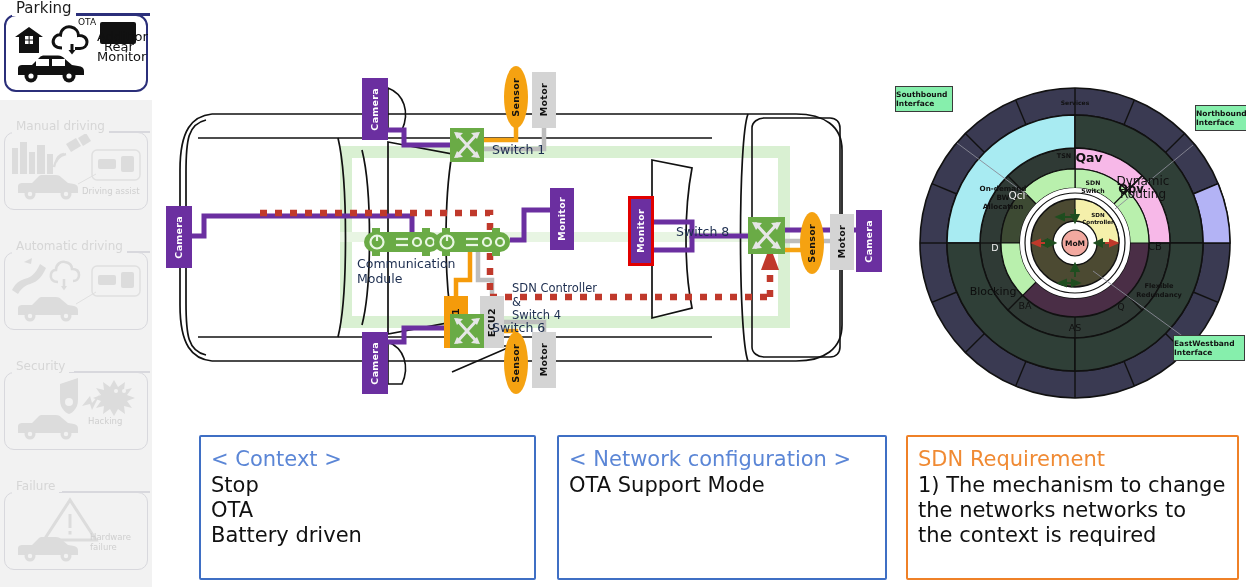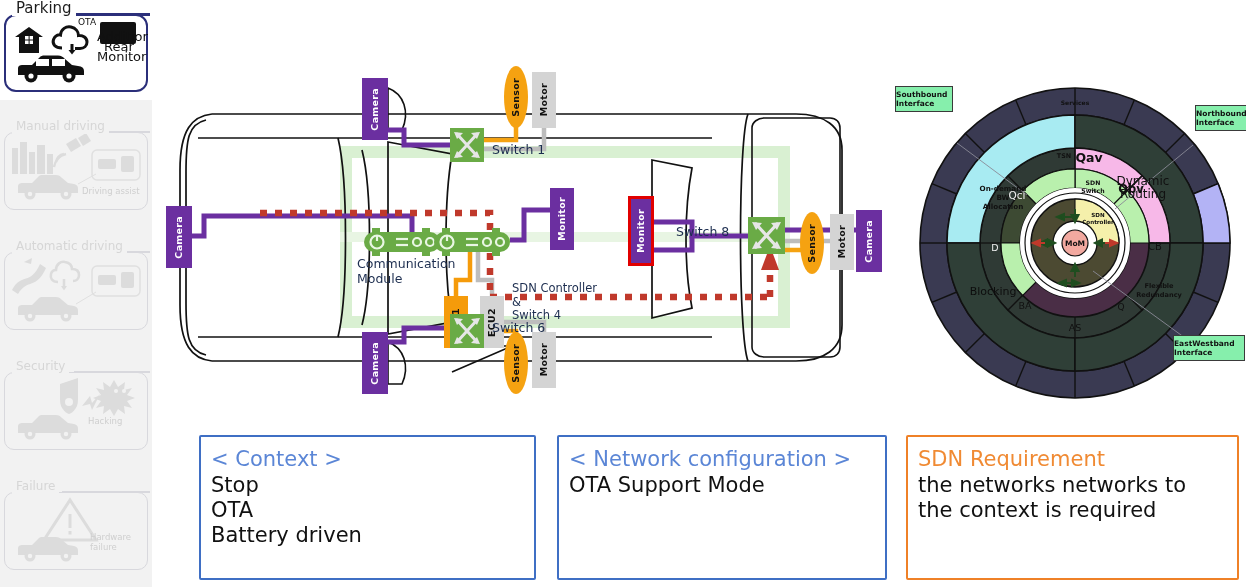--- a/index.html
+++ b/index.html
@@ -574,17 +574,18 @@
     <div class="bd">Battery driven</div>
   </div>
 
   <div class="info blue" style="left:557px;top:435px;width:330px;height:145px;">
     <div class="hd">&lt; Network configuration &gt;</div>
     <div class="bd">OTA Support Mode</div>
   </div>
 
   <div class="info orange" style="left:906px;top:435px;width:333px;height:145px;">
     <div class="hd">SDN Requirement</div>
+    <div class="bd">1) The mechanism to change</div>
     <div class="bd">the networks networks to</div>
     <div class="bd">the context is required</div>
   </div>
 
 </div>
 
 </body></html>

